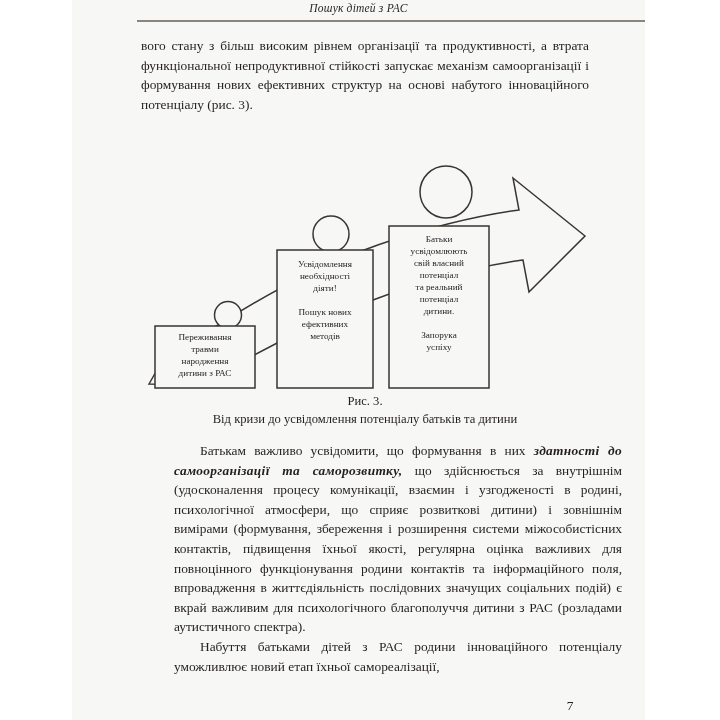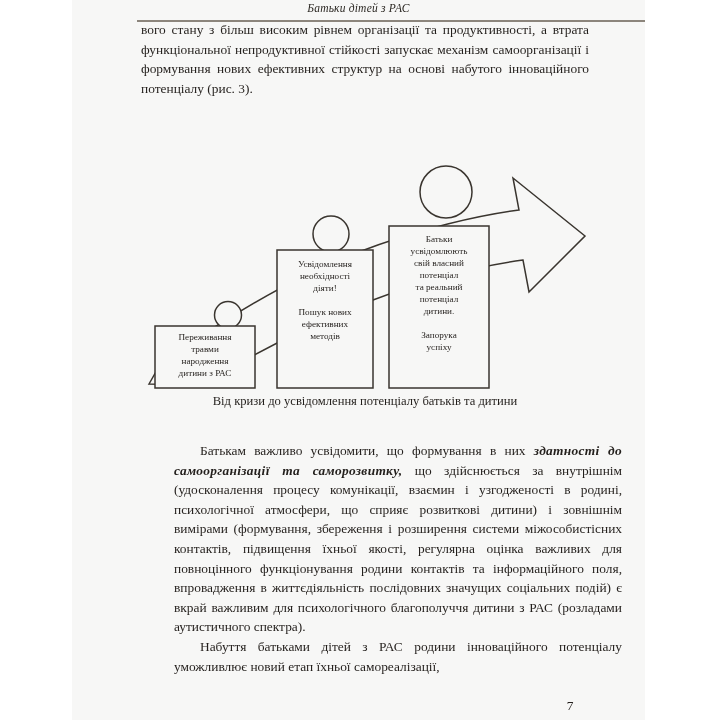--- a/index.html
+++ b/index.html
@@ -69,21 +69,21 @@
   }
   .indent {
     text-indent: 26px;
   }
   .bi {
     font-weight: bold;
     font-style: italic;
     letter-spacing: 0.3px;
   }
 
-  #para-top   { top: 20px; font-family: Liberation Serif, serif; }
+  #para-top   { top: 36px; font-family: Liberation Serif, serif; }
   #para-body  { top: 441px; margin-left: 33px; }
 
   
   #figure-block {
     position: absolute;
     left: 141px;
     top: 132px;
     width: 448px;
     height: 258px;
   }
@@ -125,21 +125,21 @@
     font-size: 13.4px;
     color: #231f1c;
   }
 </style>
 </head>
 <body>
 
 <div id="page-sheet"></div>
 
 <div id="running-head">
-  <div class="rh-text">Батьки дітей з РАС</div>
+  <div class="rh-text">Пошук дітей з РАС</div>
   <div class="rh-rule"></div>
 </div>
 
 <div class="text-col" id="para-top">
   <p>вого стану з більш високим рівнем організації та продуктивності, а втрата функціональної непродуктивної стійкості запускає механізм самоорганізації і формування нових ефективних структур на основі набутого інноваційного потенціалу (рис. 3).</p>
 </div>
 
 <div id="figure-block">
   <svg id="figure-svg" width="448" height="258" viewBox="0 0 448 258">
 
@@ -180,20 +180,21 @@
     <text class="fig-box-text" x="298" y="146">потенціал</text>
     <text class="fig-box-text" x="298" y="158">та реальний</text>
     <text class="fig-box-text" x="298" y="170">потенціал</text>
     <text class="fig-box-text" x="298" y="182">дитини.</text>
     <text class="fig-box-text" x="298" y="206">Запорука</text>
     <text class="fig-box-text" x="298" y="218">успіху</text>
   </svg>
 </div>
 
 <div id="figure-caption">
+  <div class="cap-num">Рис. 3.</div>
   <div class="cap-title">Від кризи до усвідомлення потенціалу батьків та дитини</div>
 </div>
 
 <div class="text-col" id="para-body">
   <p class="indent"><span>Батькам важливо усвідомити, що формування в них </span><span class="bi">здатності до самоорганізації та саморозвитку,</span><span> що здійснюється за внутрішнім (удосконалення процесу комунікації, взаємин і узгодженості в родині, психологічної атмосфери, що сприяє розвиткові дитини) і зовнішнім вимірами (формування, збереження і розширення системи міжособистісних контактів, підвищення їхньої якості, регулярна оцінка важливих для повноцінного функціонування родини контактів та інформаційного поля, впровадження в життєдіяльність послідовних значущих соціальних подій) є вкрай важливим для психологічного благополуччя дитини з РАС (розладами аутистичного спектра).</span></p>
   <p class="indent">Набуття батьками дітей з РАС родини інноваційного потенціалу уможливлює новий етап їхньої самореалізації,</p>
 </div>
 
 <div id="folio">7</div>
 

